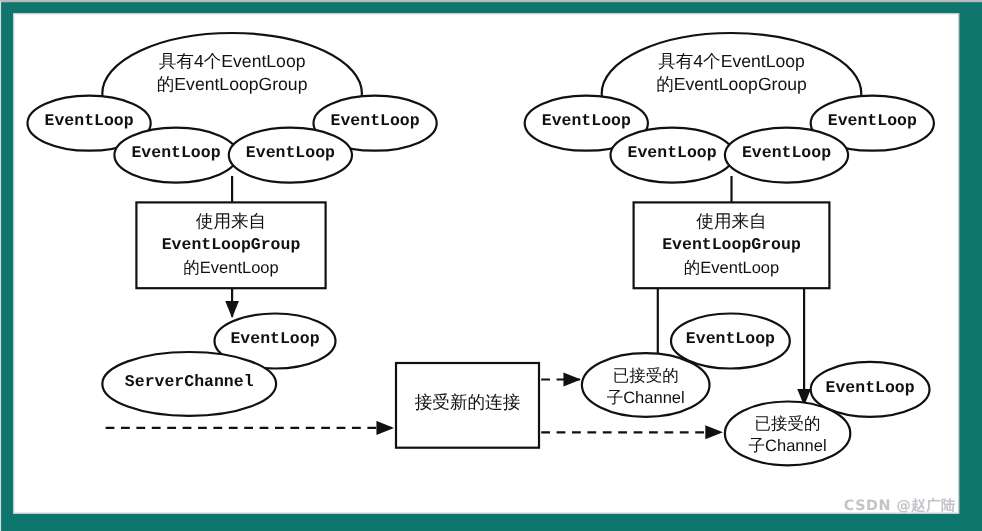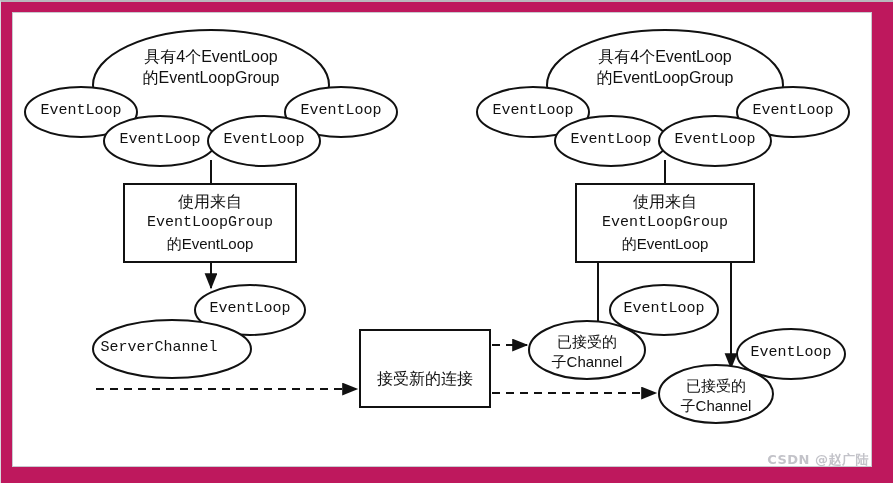--- a/index.html
+++ b/index.html
@@ -10,21 +10,21 @@
   body {
     width: 893px;
     height: 483px;
     font-family: "Liberation Sans", sans-serif;
   }
   #figure-frame {
     position: relative;
     width: 893px;
     height: 483px;
     box-sizing: border-box;
-    background: #be185d;
+    background: #0f766e;
     overflow: hidden;
   }
   
   #outer-rule {
     position: absolute;
     left: 0; top: 0;
     width: 893px; height: 483px;
     box-sizing: border-box;
     border-top: 2px solid #b9b9bd;
     border-left: 1px solid #d9d9de;
@@ -47,20 +47,21 @@
   .node-label {
     position: absolute;
     color: #111111;
     text-align: center;
     line-height: 1.08;
     white-space: pre;
     pointer-events: none;
   }
   .mono-label {
     font-family: "Liberation Mono", "DejaVu Sans Mono", monospace;
+    font-weight: bold;
   }
   .cjk-mixed {
     font-family: "Liberation Sans", "DejaVu Sans", sans-serif;
   }
   .watermark {
     position: absolute;
     right: 24px;
     bottom: 14px;
     color: #c3c3c9;
     font-size: 13px;
@@ -142,23 +143,23 @@
   <div class="node-label mono-label" style="left:26px; top:103px; width:110px; font-size:15px;">EventLoop</div>
   <div class="node-label mono-label" style="left:286px; top:103px; width:110px; font-size:15px;">EventLoop</div>
   <div class="node-label mono-label" style="left:105px; top:132px; width:110px; font-size:15px;">EventLoop</div>
   <div class="node-label mono-label" style="left:209px; top:132px; width:110px; font-size:15px;">EventLoop</div>
 
   <div class="node-label cjk-mixed" style="left:124px; top:193px; width:172px; font-size:16px;">使用来自</div>
   <div class="node-label mono-label" style="left:124px; top:215px; width:172px; font-size:15px;">EventLoopGroup</div>
   <div class="node-label cjk-mixed" style="left:124px; top:236px; width:172px; font-size:15px;">的EventLoop</div>
 
   <div class="node-label mono-label" style="left:195px; top:301px; width:110px; font-size:15px;">EventLoop</div>
-  <div class="node-label mono-label" style="left:84px; top:340px; width:150px; font-size:15px;">ServerChannel</div>
+  <div class="node-label mono-label" style="left:97px; top:340px; width:150px; font-size:15px;">ServerChannel</div>
 
-  <div class="node-label cjk-mixed" style="left:360px; top:370px; width:130px; font-size:16px;">接受新的连接</div>
+  <div class="node-label cjk-mixed" style="left:360px; top:358px; width:130px; font-size:16px;">接受新的连接</div>
 
   <div class="node-label cjk-mixed" style="left:565px; top:48px; width:200px; font-size:16px;">具有4个EventLoop</div>
   <div class="node-label cjk-mixed" style="left:565px; top:69px; width:200px; font-size:16px;">的EventLoopGroup</div>
 
   <div class="node-label mono-label" style="left:478px; top:103px; width:110px; font-size:15px;">EventLoop</div>
   <div class="node-label mono-label" style="left:738px; top:103px; width:110px; font-size:15px;">EventLoop</div>
   <div class="node-label mono-label" style="left:556px; top:132px; width:110px; font-size:15px;">EventLoop</div>
   <div class="node-label mono-label" style="left:660px; top:132px; width:110px; font-size:15px;">EventLoop</div>
 
   <div class="node-label cjk-mixed" style="left:576px; top:193px; width:178px; font-size:16px;">使用来自</div>

